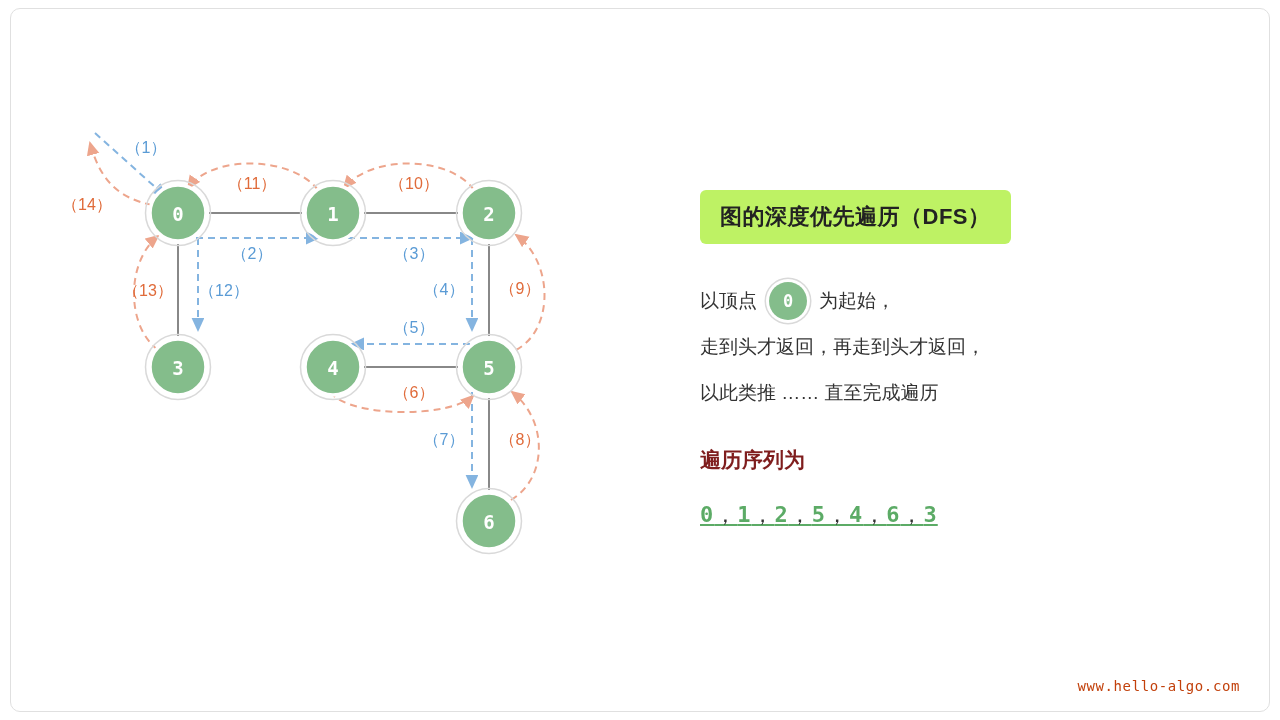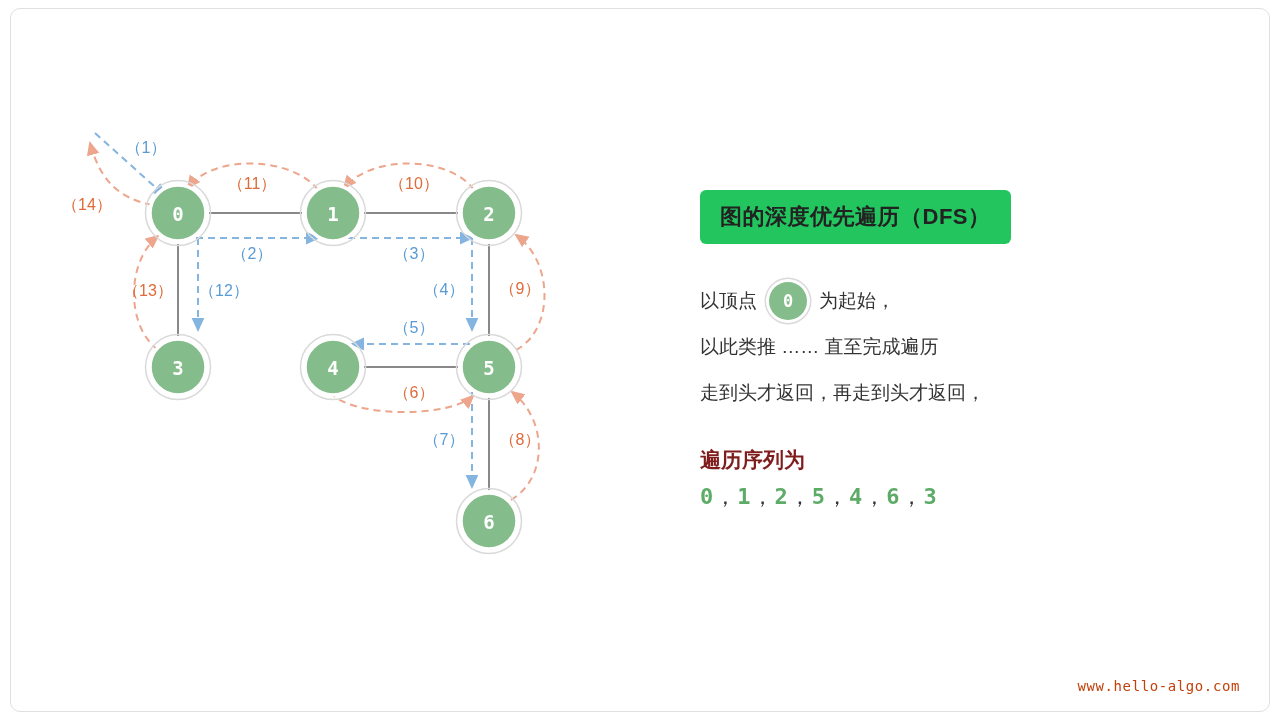--- a/index.html
+++ b/index.html
@@ -90,21 +90,21 @@
 
   
   .panel {
     position: absolute;
     left: 700px;
     top: 190px;
     width: 540px;
   }
   .title-box {
     display: inline-block;
-    background: #22c55e;
+    background: #bef264;
     border-radius: 6px;
     padding: 12px 20px;
     font-size: 22px;
     font-weight: 700;
     color: #222222;
     letter-spacing: 0.5px;
   }
   .desc {
     margin-top: 34px;
     font-size: 19px;
@@ -132,26 +132,27 @@
     box-shadow: 0 0 0 3px #ffffff, 0 0 0 4.5px #d9d9d9;
     margin: 0 12px;
   }
   .seq-title {
     margin-top: 30px;
     font-size: 21px;
     font-weight: 700;
     color: #7f1d1d;
   }
   .seq-values {
-    margin-top: 8px;
+    margin-top: 26px;
     font-family: "DejaVu Sans Mono", monospace;
     font-size: 22px;
     font-weight: 700;
     color: #5cab66;
     letter-spacing: 1px;
+    text-decoration: underline;
   }
   .seq-values .sep {
     color: #333333;
     font-weight: 400;
   }
   .watermark {
     position: absolute;
     right: 40px;
     bottom: 26px;
     font-family: "DejaVu Sans Mono", monospace;
@@ -278,22 +279,22 @@
 
   <div class="panel">
     <div class="title-box">图的深度优先遍历（DFS）</div>
 
     <div class="desc">
       <div class="line">
         <span>以顶点</span>
         <span class="inline-node">0</span>
         <span>为起始，</span>
       </div>
+      <div class="line">走到头才返回，再走到头才返回，</div>
       <div class="line">以此类推 …… 直至完成遍历</div>
-      <div class="line">走到头才返回，再走到头才返回，</div>
     </div>
 
     <div class="seq-title">遍历序列为</div>
     <div class="seq-values">
       <span>0</span><span class="sep">，</span><span>1</span><span class="sep">，</span><span>2</span><span class="sep">，</span><span>5</span><span class="sep">，</span><span>4</span><span class="sep">，</span><span>6</span><span class="sep">，</span><span>3</span>
     </div>
   </div>
 
   <div class="watermark">www.hello-algo.com</div>
 </div>

